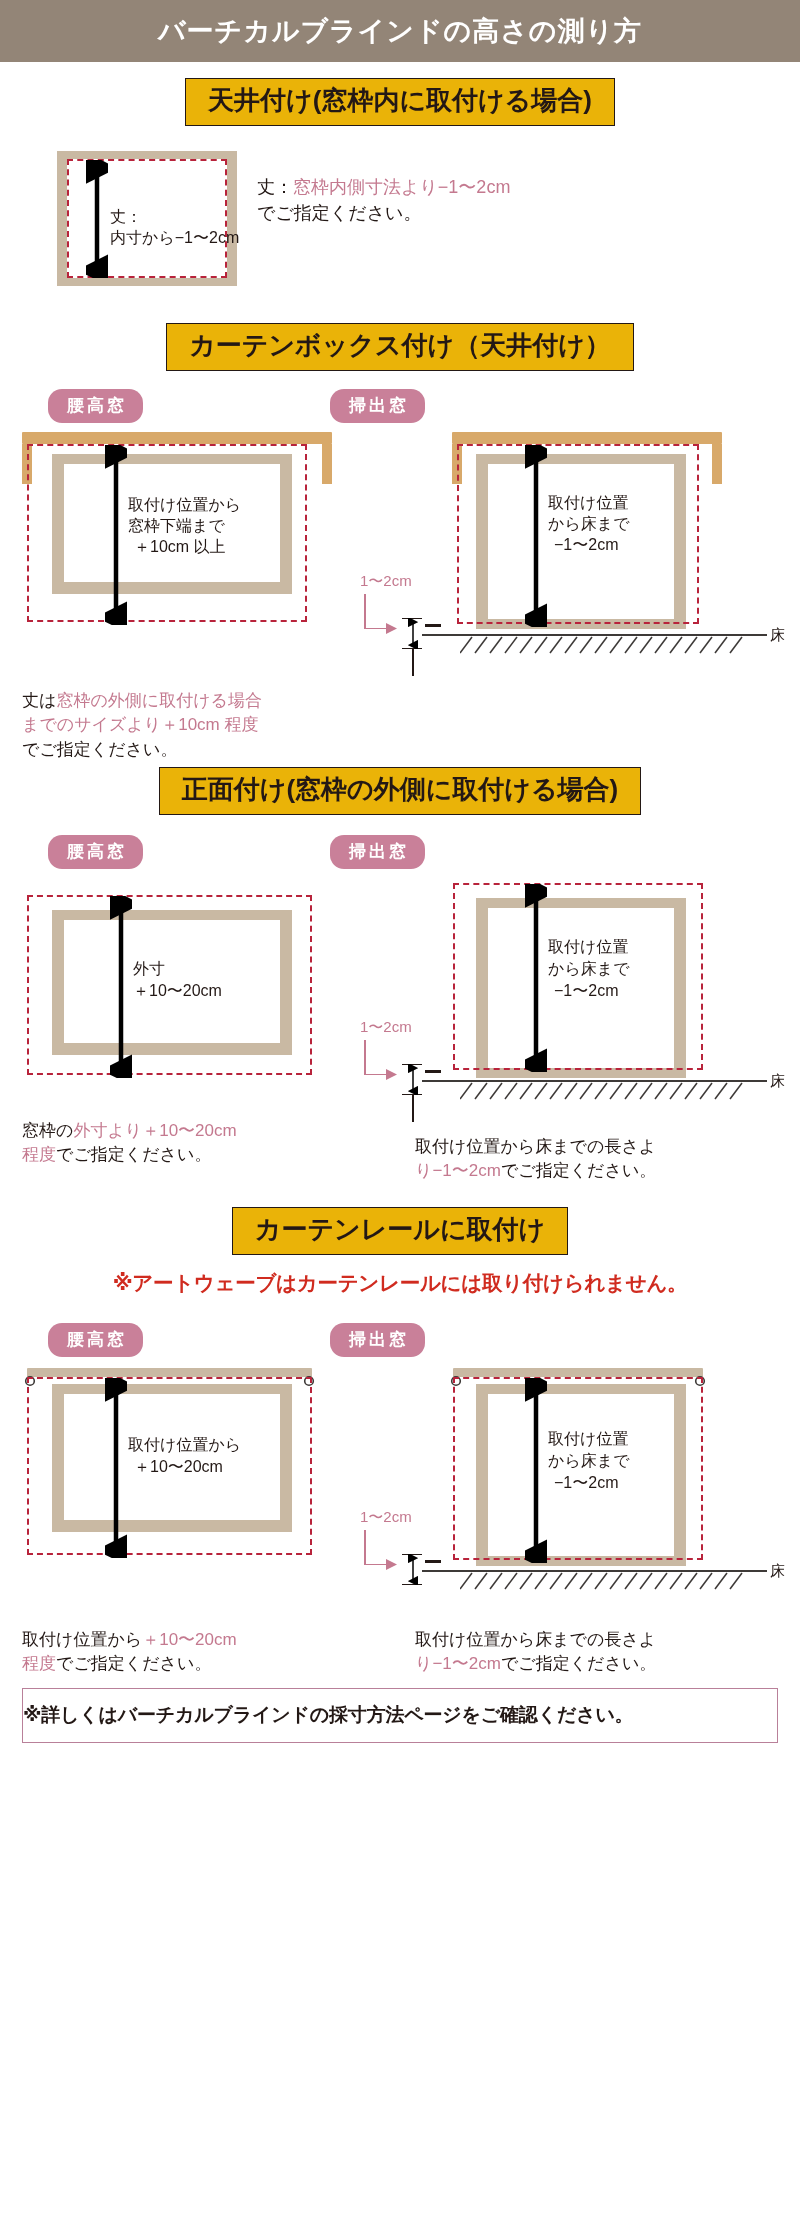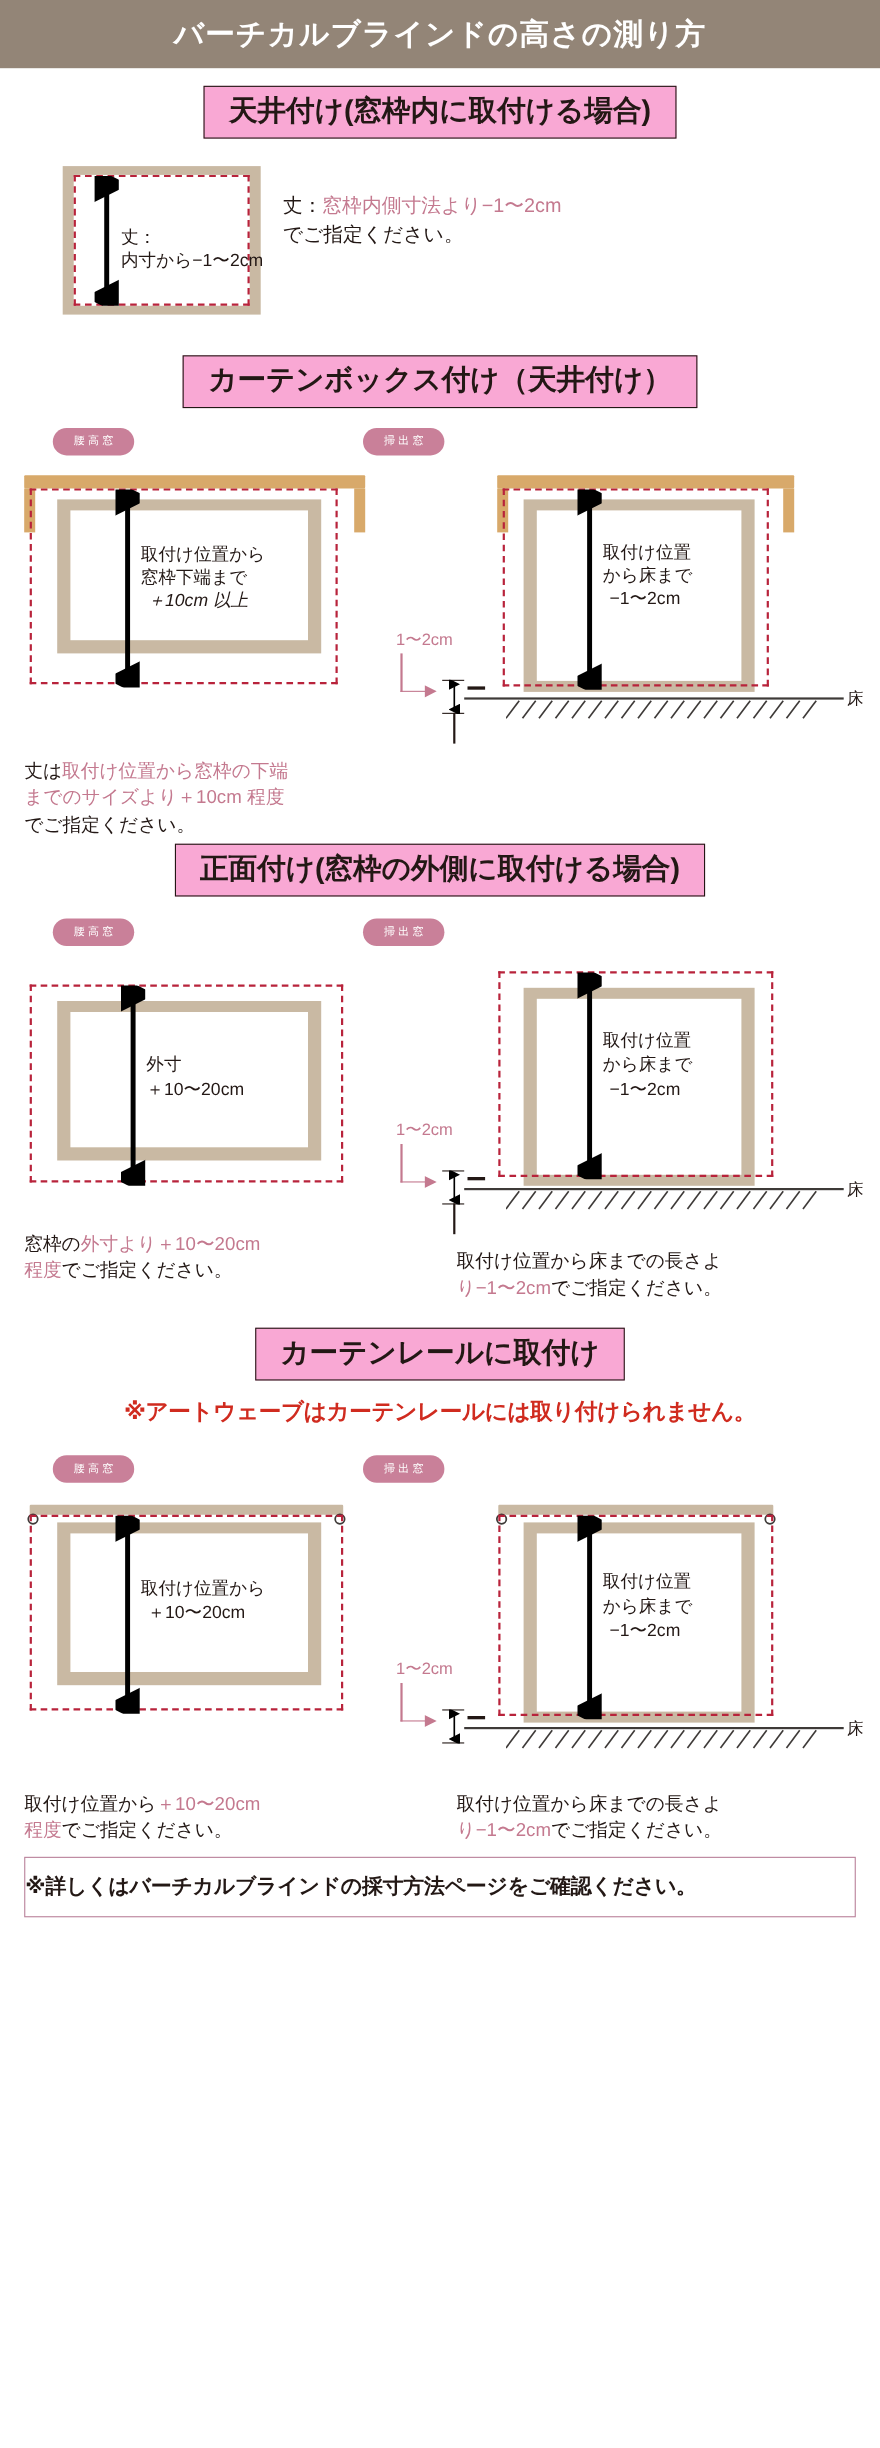--- a/index.html
+++ b/index.html
@@ -27,31 +27,31 @@
 
   
   .heading-wrap{display:flex;justify-content:center;}
   .heading-box{
     border:1.5px solid #231815;
     padding:7px 22px 9px 22px;
     font-size:26px;
     font-weight:bold;
     letter-spacing:0px;
     white-space:nowrap;
-    background:#f9a8d4;
+    background:#eab308;
     line-height:1.15;
   }
 
   
   .pill{
     display:inline-block;
     background:#c98099;
     color:#ffffff;
-    font-size:10px;
-    font-weight:normal;
+    font-size:17px;
+    font-weight:bold;
     letter-spacing:3px;
     padding:5px 16px 6px 19px;
     border-radius:14px;
   }
 
   
   .txt{font-size:17px;line-height:1.45;}
   .pink{color:#c4798f;}
   .small{font-size:14.5px;line-height:1.45;}
   .red-warn{
@@ -152,21 +152,21 @@
       <div class="frame" style="left:52px;top:22px;width:240px;height:140px;"></div>
       <div class="frame-inner" style="left:64px;top:32px;width:216px;height:118px;"></div>
 
       <div class="dashbox" style="left:27px;top:12px;width:280px;height:178px;"></div>
 
       <svg style="position:absolute;left:105px;top:13px;" width="22" height="180">
         <line x1="11" y1="8" x2="11" y2="172" stroke="#000" stroke-width="4.5" marker-start="url(#a1)" marker-end="url(#a2)"></line>
       </svg>
       <div class="dimtxt" style="left:128px;top:62px;">取付け位置から</div>
       <div class="dimtxt" style="left:128px;top:83px;">窓枠下端まで</div>
-      <div class="dimtxt" style="left:134px;top:104px;font-style:italic;">＋10cm 以上</div>
+      <div class="dimtxt" style="left:134px;top:104px;">＋10cm 以上</div>
     </div>
 
     <div style="position:absolute;left:300px;top:43px;width:500px;height:250px;">
       <div class="box-top" style="left:152px;top:0px;width:270px;height:12px;border-radius:1px;"></div>
       <div class="box-top" style="left:152px;top:12px;width:10px;height:40px;"></div>
       <div class="box-top" style="left:412px;top:12px;width:10px;height:40px;"></div>
 
       <div class="frame" style="left:176px;top:22px;width:210px;height:175px;"></div>
       <div class="frame-inner" style="left:188px;top:32px;width:186px;height:155px;"></div>
 
@@ -224,21 +224,21 @@
             <line x1="255" y1="17" x2="267" y2="1"></line>
           <line x1="270" y1="17" x2="282" y2="1"></line>
         </g>
       </svg>
       <div class="floorlabel" style="left:470px;top:194px;">床</div>
       <div class="vline" style="left:112px;top:216px;height:28px;"></div>
     </div>
 
     <div style="position:absolute;left:22px;top:300px;width:290px;" class="txt">
       <div>
-        <span>丈は</span><span class="pink">取付け位置から窓枠の下端</span>
+        <span>丈は</span><span class="pink">窓枠の外側に取付ける場合</span>
       </div>
       <div class="pink">までのサイズより＋10cm 程度</div>
       <div>でご指定ください。</div>
     </div>
 
   </div>
 
   <div style="height:18px"></div>
   <div class="heading-wrap">
     <div class="heading-box">正面付け(窓枠の外側に取付ける場合)</div>

